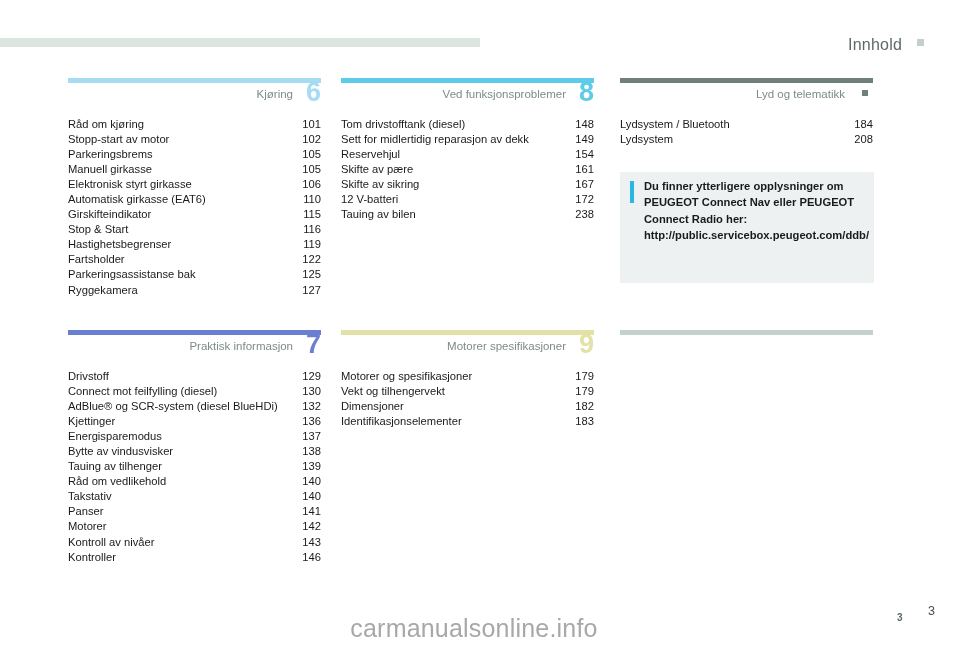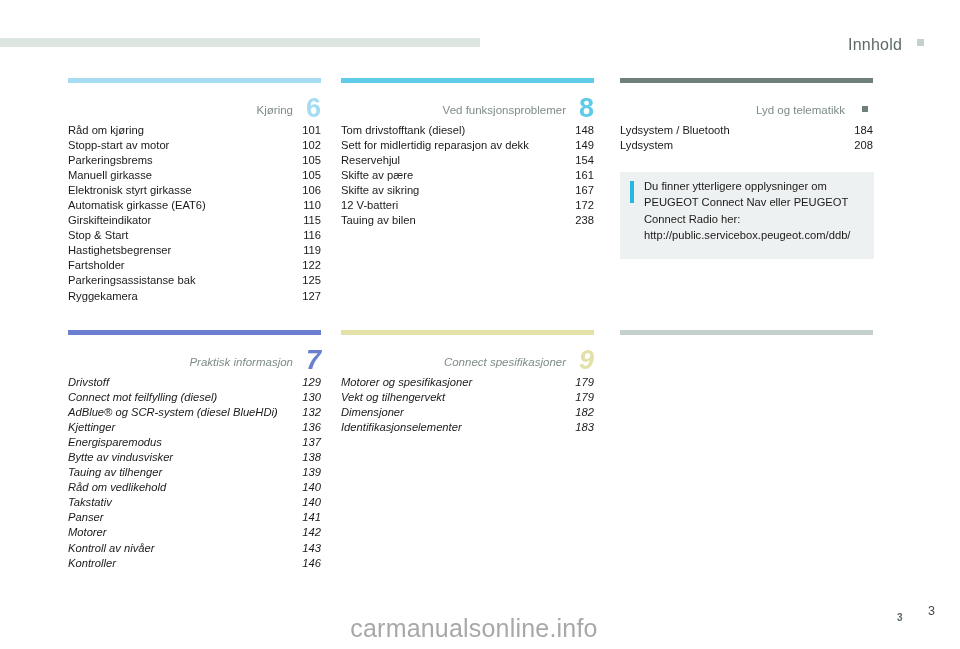--- a/index.html
+++ b/index.html
@@ -43,31 +43,31 @@
 
   
   .col {
     position: absolute;
     width: 253px;
   }
   .col-1 { left: 68px; }
   .col-2 { left: 341px; }
   .col-3 { left: 620px; }
   .row-top { top: 78px; }
-  .row-bot { top: 330px; font-style: italic; }
+  .row-bot { top: 330px; }
 
   
   .sec-bar {
     height: 5px;
     width: 100%;
   }
   .sec-head {
     position: relative;
     height: 22px;
-    margin-top: 18px;
+    margin-top: 2px;
   }
   .sec-title {
     position: absolute;
     right: 28px;
     top: 3px;
     font-size: 11.5px;
     color: #7d8c88;
     white-space: nowrap;
   }
   .sec-num {
@@ -82,21 +82,21 @@
     position: absolute;
     right: 5px;
     top: 5px;
     width: 6px;
     height: 6px;
     background: #6f7f7a;
   }
 
   
   .entries {
-    margin-top: 0;
+    margin-top: 10px;
   }
   .entry {
     display: flex;
     justify-content: space-between;
     align-items: baseline;
     font-size: 11.2px;
     color: #1a1a1a;
     line-height: 15.05px;
     white-space: nowrap;
   }
@@ -116,23 +116,24 @@
   .c9 .sec-bar { background: #e3e1a8; }
   .c9 .sec-num { color: #e3e1a8; }
   .cgrey .sec-bar { background: #6f7f7a; }
 
   
   #info-box {
     position: absolute;
     left: 620px;
     top: 172px;
     width: 254px;
-    height: 87px;
+    height: 111px;
     background: #eef1f1;
     box-sizing: border-box;
+    font-weight: bold;
   }
   #info-icon {
     position: absolute;
     left: 10px;
     top: 9px;
     width: 4px;
     height: 22px;
     background: #29b6e0;
   }
   #info-text {
@@ -360,21 +361,21 @@
     <div class="entry">
         <span class="label">Kontroller</span>
         <span class="page">146</span>
       </div>
   </div>
 </div>
 
 <div class="col col-2 row-bot c9">
   <div class="sec-bar"></div>
   <div class="sec-head">
-    <div class="sec-title">Connect spesifikasjoner</div>
+    <div class="sec-title">Motorer spesifikasjoner</div>
     <div class="sec-num">9</div>
   </div>
   <div class="entries">
     <div class="entry">
         <span class="label">Motorer og spesifikasjoner</span>
         <span class="page">179</span>
       </div>
     <div class="entry">
         <span class="label">Vekt og tilhengervekt</span>
         <span class="page">179</span>

